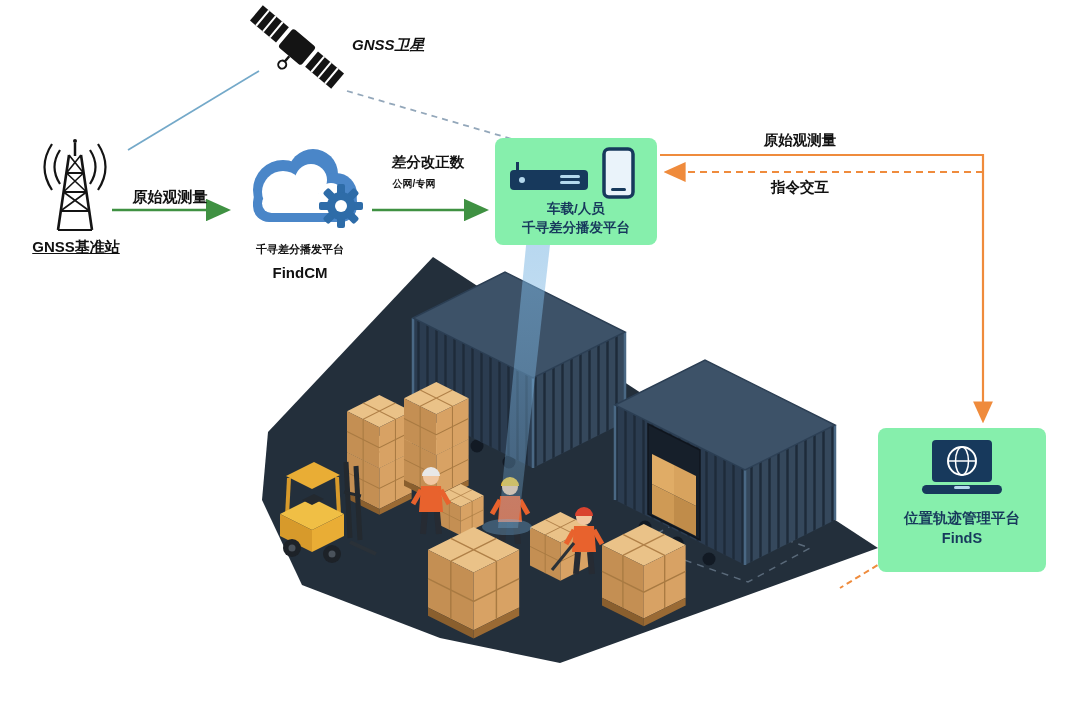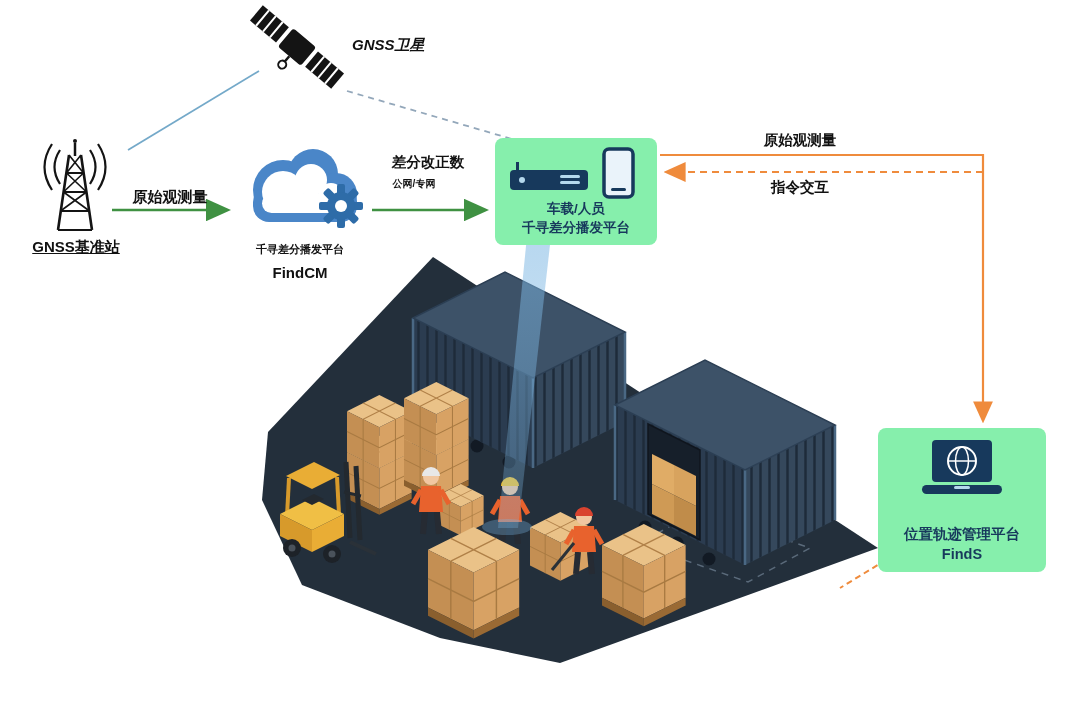--- a/index.html
+++ b/index.html
@@ -251,15 +251,15 @@
   <svg width="84" height="62" viewBox="0 0 84 62">
     <rect x="12" y="2" width="60" height="42" rx="4" fill="#17395c"></rect>
     <g stroke="#ffffff" fill="none">
       <circle cx="42" cy="23" r="14" stroke-width="2"></circle>
       <ellipse cx="42" cy="23" rx="6.5" ry="14" stroke-width="1.5"></ellipse>
       <line x1="28" y1="23" x2="56" y2="23" stroke-width="1.5"></line>
     </g>
     <rect x="2" y="47" width="80" height="9" rx="4.5" fill="#17395c"></rect>
     <rect x="34" y="48" width="16" height="3" rx="1.5" fill="#b5d8ec"></rect>
   </svg>
-  <div class="bubble-label" style="margin-top:24px;">位置轨迹管理平台</div>
+  <div class="bubble-label" style="margin-top:8px;">位置轨迹管理平台</div>
   <div class="bubble-label">FindS</div>
 </div>
 
 </body></html>

